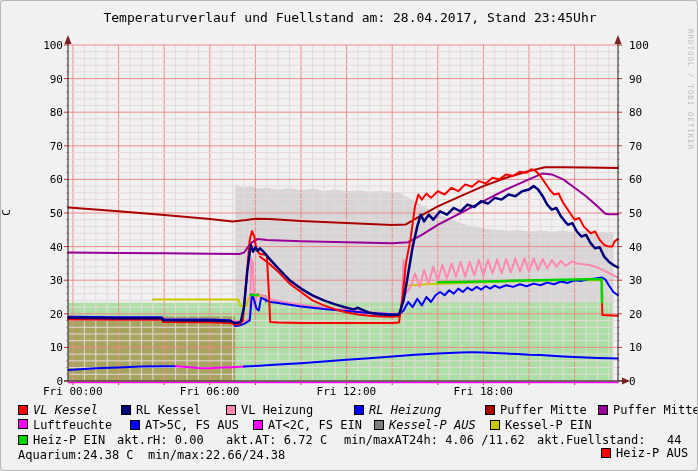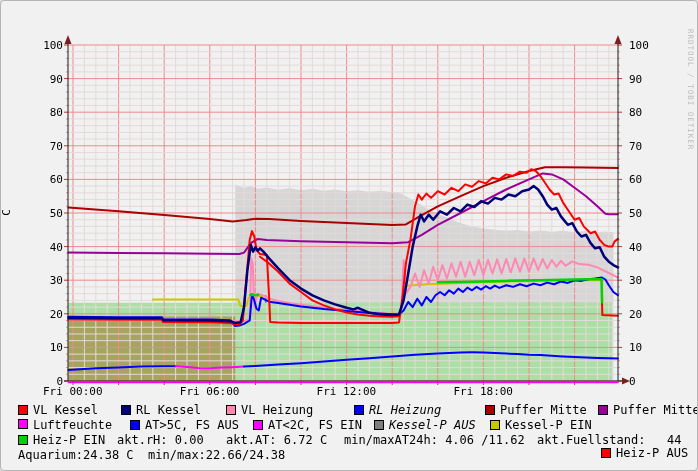--- a/index.html
+++ b/index.html
@@ -306,20 +306,21 @@
       <polyline points="249.4,294.0 257.1,294.0" fill="none" stroke="#00d400" stroke-width="2.5" stroke-linejoin="round" stroke-linecap="round"></polyline>
       <polyline points="436.8,281.2 459.6,280.9 505.2,279.9 550.8,278.9 585.0,278.2 600.5,278.2 601.0,301.0" fill="none" stroke="#00d400" stroke-width="2.5" stroke-linejoin="round" stroke-linecap="round"></polyline>
       <polyline points="67.4,381.5 616.9,381.5" fill="none" stroke="#ff00ff" stroke-width="1.6" stroke-linejoin="round" stroke-linecap="round"></polyline>
       <line x1="67" y1="40" x2="67" y2="380" stroke="#1a1a1a" stroke-width="1"></line>
       <line x1="617" y1="40" x2="617" y2="380" stroke="#1a1a1a" stroke-width="1"></line>
       <line x1="63" y1="380" x2="621" y2="380" stroke="#1a1a1a" stroke-width="1"></line>
       <polygon points="63.5,43 70.5,43 67,34" fill="#7a1f1f"></polygon>
       <polygon points="613.5,43 620.5,43 617,34" fill="#7a1f1f"></polygon>
       <polygon points="621,376.5 621,383.5 629,380" fill="#7a1f1f"></polygon>
     </svg>
+  <div class="title">Temperaturverlauf und Fuellstand am: 28.04.2017, Stand 23:45Uhr</div>
   <div class="yunit">C</div>
   <div id="ylabels-left">
       <div class="ytick" style="left: 34px; top: 374px;">0</div>
       <div class="ytick" style="left: 34px; top: 340.4px;">10</div>
       <div class="ytick" style="left: 34px; top: 306.8px;">20</div>
       <div class="ytick" style="left: 34px; top: 273.2px;">30</div>
       <div class="ytick" style="left: 34px; top: 239.6px;">40</div>
       <div class="ytick" style="left: 34px; top: 206px;">50</div>
       <div class="ytick" style="left: 34px; top: 172.4px;">60</div>
       <div class="ytick" style="left: 34px; top: 138.8px;">70</div>
@@ -340,21 +341,21 @@
       <div class="ytick right" style="left: 628px; top: 71.6px;">90</div>
       <div class="ytick right" style="left: 628px; top: 38px;">100</div>
     </div>
   <div id="xlabels">
       <div class="xtick" style="left: 42px; top: 384px;">Fri 00:00</div>
       <div class="xtick" style="left: 178.8px; top: 384px;">Fri 06:00</div>
       <div class="xtick" style="left: 315.6px; top: 384px;">Fri 12:00</div>
       <div class="xtick" style="left: 452.4px; top: 384px;">Fri 18:00</div>
     </div>
   <div id="legend">
-      <div class="lg-item" style="left: 17px; top: 403px;"><span class="lg-swatch" style="background: rgb(255, 0, 0);"></span><span>VL Kessel</span></div>
+      <div class="lg-item" style="left: 17px; top: 403px; font-style: italic;"><span class="lg-swatch" style="background: rgb(255, 0, 0);"></span><span>VL Kessel</span></div>
       <div class="lg-item" style="left: 120px; top: 403px;"><span class="lg-swatch" style="background: rgb(0, 0, 122);"></span><span>RL Kessel</span></div>
       <div class="lg-item" style="left: 225px; top: 403px;"><span class="lg-swatch" style="background: rgb(255, 135, 179);"></span><span>VL Heizung</span></div>
       <div class="lg-item" style="left: 353px; top: 403px; font-style: italic;"><span class="lg-swatch" style="background: rgb(0, 0, 255);"></span><span>RL Heizung</span></div>
       <div class="lg-item" style="left: 484px; top: 403px;"><span class="lg-swatch" style="background: rgb(170, 0, 0);"></span><span>Puffer Mitte</span></div>
       <div class="lg-item" style="left: 597px; top: 403px;"><span class="lg-swatch" style="background: rgb(153, 0, 153);"></span><span>Puffer Mitte</span></div>
       <div class="lg-item" style="left: 17px; top: 418px; font-family: Liberation Mono, monospace;"><span class="lg-swatch" style="background: rgb(255, 0, 255);"></span><span>Luftfeuchte</span></div>
       <div class="lg-item" style="left: 129px; top: 418px;"><span class="lg-swatch" style="background: rgb(0, 0, 255);"></span><span>AT&gt;5C, FS AUS</span></div>
       <div class="lg-item" style="left: 252px; top: 418px;"><span class="lg-swatch" style="background: rgb(255, 0, 255);"></span><span>AT&lt;2C, FS EIN</span></div>
       <div class="lg-item" style="left: 373px; top: 418px; font-style: italic;"><span class="lg-swatch" style="background: rgb(127, 127, 127);"></span><span>Kessel-P AUS</span></div>
       <div class="lg-item" style="left: 489px; top: 418px;"><span class="lg-swatch" style="background: rgb(201, 201, 0);"></span><span>Kessel-P EIN</span></div>

